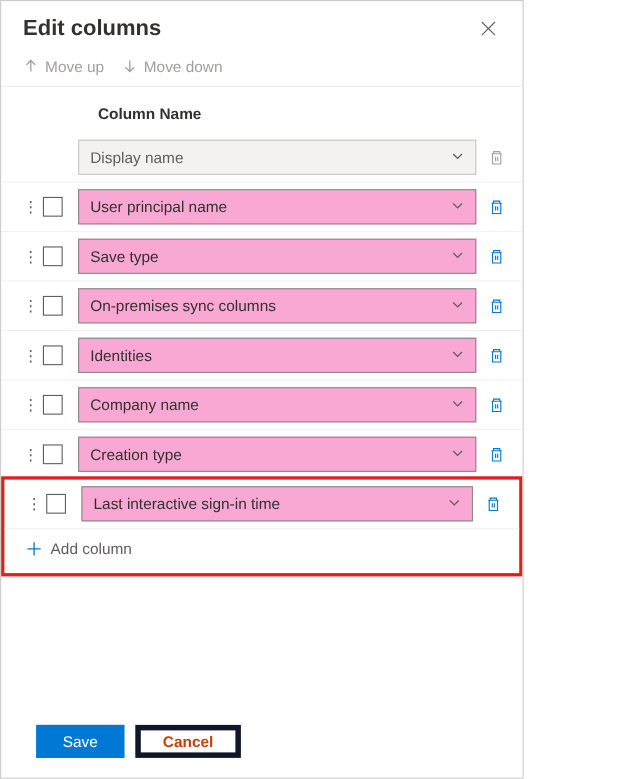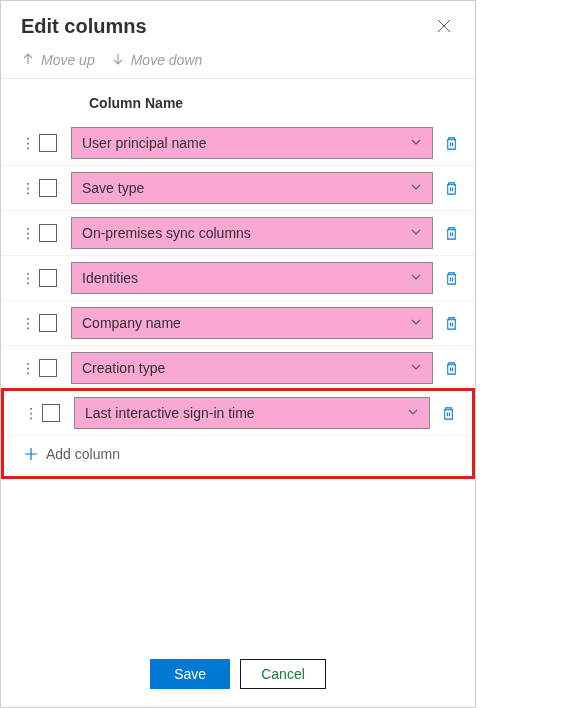--- a/index.html
+++ b/index.html
@@ -37,24 +37,24 @@
   .close-btn svg { display:block; }
   .toolbar {
     padding: 4px 20px 10px 20px;
     display: flex;
     gap: 16px;
     border-bottom: 1px solid #edebe9;
     color: #a19f9d;
   }
   .toolbar-btn {
     display: flex;
+    align-items: center;
     gap: 6px;
     cursor: default;
     font-size: 14px;
-    font-style: italic;
   }
   .toolbar-btn svg { display:block; }
   .column-header {
     padding: 16px 20px 10px 76px;
     font-weight: 600;
     font-size: 14px;
     color: #323130;
     margin-left: 12px;
   }
   .rows {
@@ -132,45 +132,45 @@
     display: flex;
     align-items: center;
     gap: 8px;
     padding: 10px 20px 14px 20px;
     color: #605e5c;
     cursor: pointer;
     font-size: 14px;
   }
   .add-row svg { color:#0078d4; }
   .footer {
-    padding: 14px 20px 18px 20px;
+    padding: 14px 20px 18px 32px;
     display: flex;
     gap: 10px;
     margin-top: auto;
-    justify-content: center;
   }
   .btn {
     height: 30px;
     padding: 0 20px;
     font-size: 14px;
     cursor: pointer;
     display: inline-flex;
     align-items: center;
     justify-content: center;
     min-width: 80px;
   }
   .btn-primary {
     background: #0078d4;
     color: #fff;
     border: 1px solid #0078d4;
   }
   .btn-secondary {
     background: #fff;
-    color: #15803d;
-    border: 1px solid #0f172a;
+    color: #c2410c;
+    border: 5px solid #0f172a;
+    font-weight: bold;
   }
 </style>
 </head>
 <body>
 
 <div class="panel">
 
   <div class="panel-header">
     <div class="panel-title">Edit columns</div>
     <div class="close-btn">
@@ -192,20 +192,35 @@
           <path d="M7 2 L7 12 M3 8 L7 12 L11 8" stroke="currentColor" stroke-width="1.2" fill="none"></path>
         </svg>
       <span>Move down</span>
     </div>
   </div>
 
   <div class="column-header">Column Name</div>
 
   <div class="rows">
 
+    <div class="row">
+      <div class="placeholder-handle"></div>
+      <div class="placeholder-check"></div>
+      <div class="column-select disabled">
+        <span>Display name</span>
+        <span class="chev"><svg width="12" height="12" viewBox="0 0 12 12">
+              <path d="M2 4 L6 8 L10 4" stroke="currentColor" stroke-width="1.2" fill="none"></path>
+            </svg></span>
+      </div>
+      <div class="delete-icon disabled">
+        <svg width="15" height="15" viewBox="0 0 16 16">
+            <path d="M3 4 H13 M5 4 V2 H11 V4 M4 4 V14 H12 V4 M7 7 V11 M9 7 V11" stroke="currentColor" stroke-width="1.1" fill="none"></path>
+          </svg>
+      </div>
+    </div>
 
     <div id="regular-rows">
         <div class="row">
           <div class="drag-handle">⋮⋮</div>
           <div class="row-check"></div>
           <div class="column-select">
             <span>User principal name</span>
             <span class="chev"><svg width="12" height="12" viewBox="0 0 12 12">
                 <path d="M2 4 L6 8 L10 4" stroke="currentColor" stroke-width="1.2" fill="none"></path>
               </svg></span>

